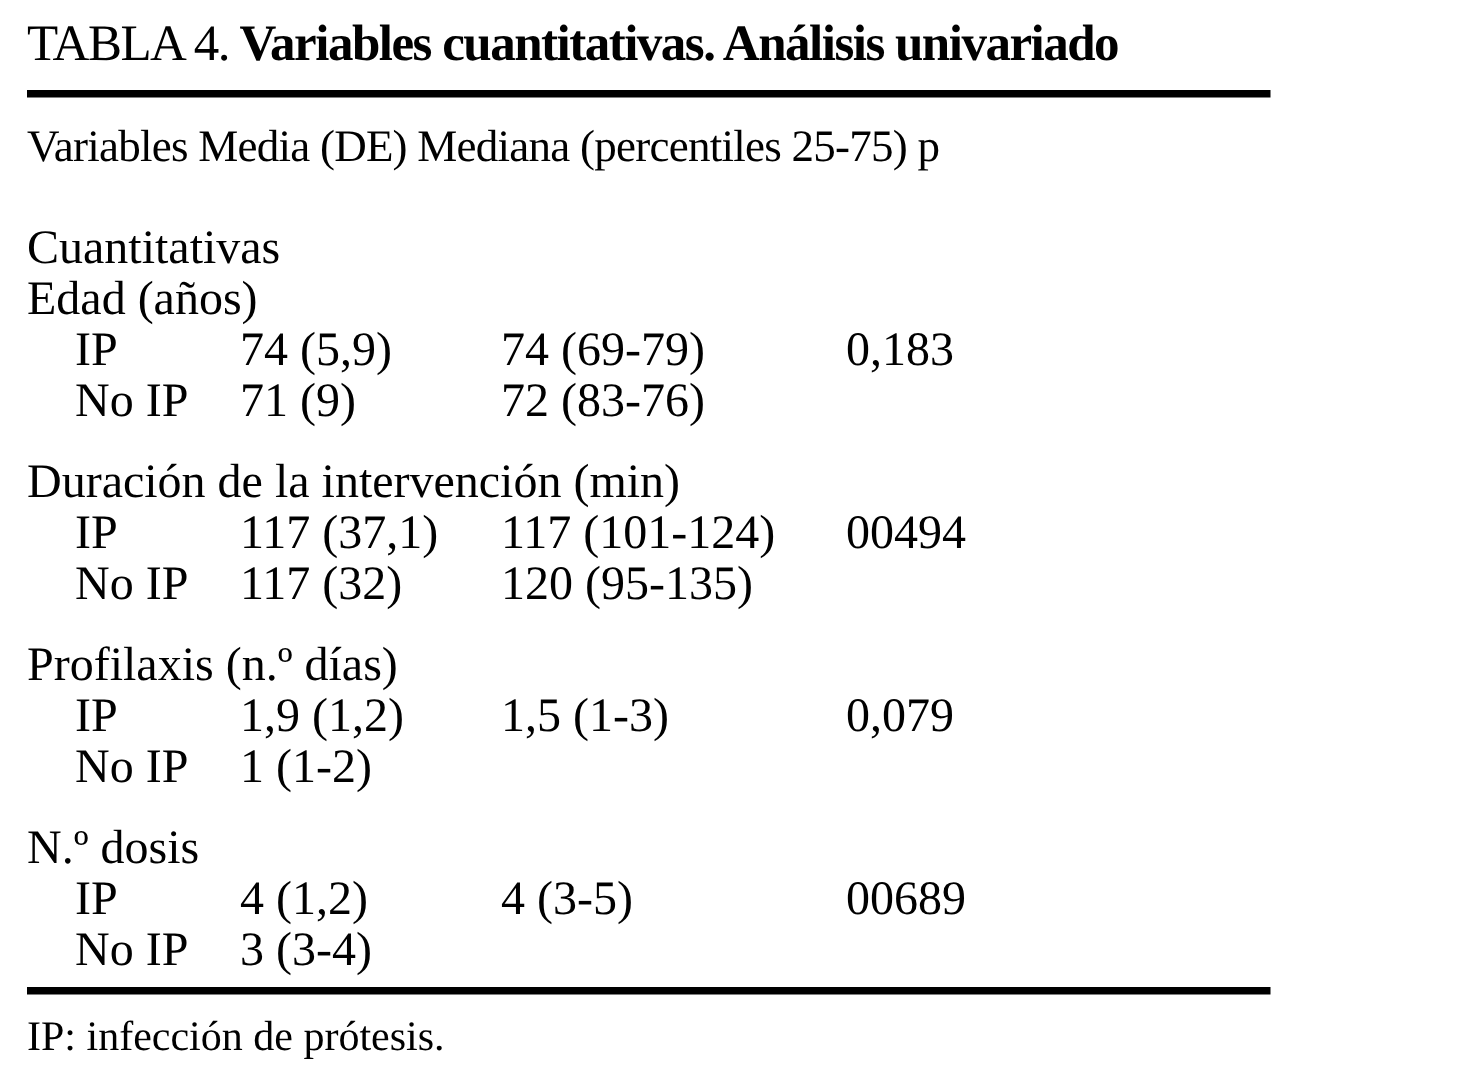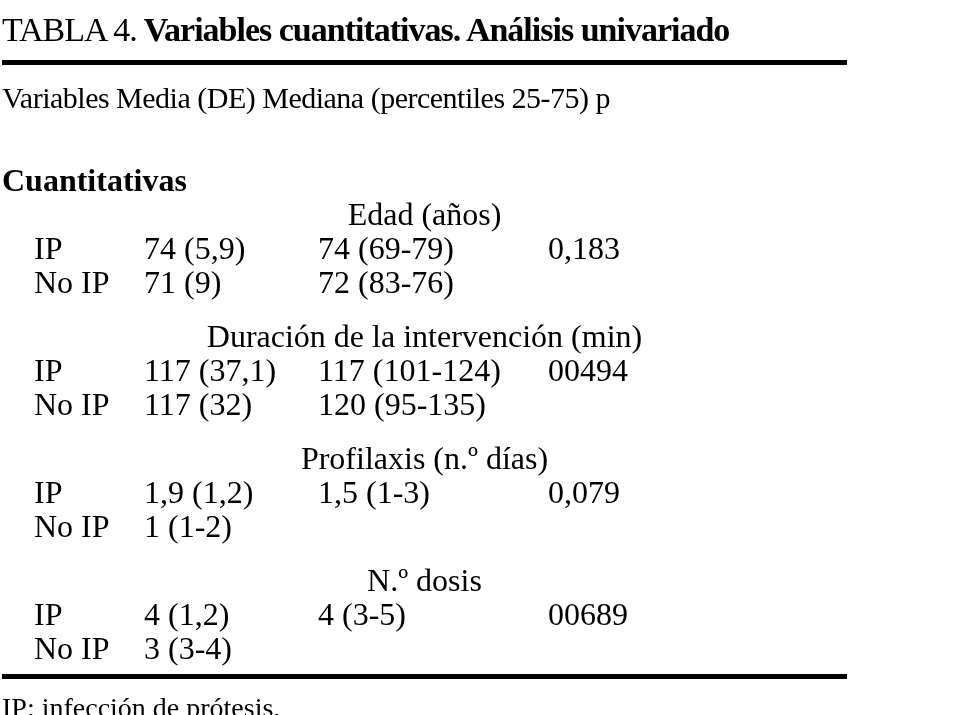--- a/index.html
+++ b/index.html
@@ -5,21 +5,21 @@
   html, body {
     margin: 0;
     padding: 0;
     background: #ffffff;
   }
   .page {
     position: relative;
     width: 865px;
     height: 715px;
     box-sizing: border-box;
-    padding: 10px 18px 0 2px;
+    padding: 10px 18px 0 18px;
     background: #ffffff;
     color: #000000;
     font-family: "Liberation Serif", "DejaVu Serif", serif;
     overflow: hidden;
   }
   .title {
     margin: 0;
     font-size: 34px;
     line-height: 40px;
     letter-spacing: -1px;
@@ -38,30 +38,29 @@
   .rule-top { margin-top: 10px; }
   .rule-bottom { margin-top: 9px; }
   .col-header {
     margin-top: 16px;
     font-size: 30px;
     line-height: 34px;
     letter-spacing: -0.5px;
     white-space: nowrap;
   }
   .section-title {
-    margin-top: 48px;
-    font-weight: bold;
+    margin-top: 32px;
+    font-weight: normal;
     font-size: 32px;
     line-height: 34px;
   }
   .group-label {
     font-size: 32px;
     line-height: 34px;
     white-space: nowrap;
-    text-align: center;
   }
   .group { margin-top: 0; }
   .group + .group { margin-top: 20px; }
   .data-row {
     display: grid;
     grid-template-columns: 110px 174px 230px auto;
     margin-left: 32px;
     font-size: 32px;
     line-height: 34px;
     white-space: nowrap;

